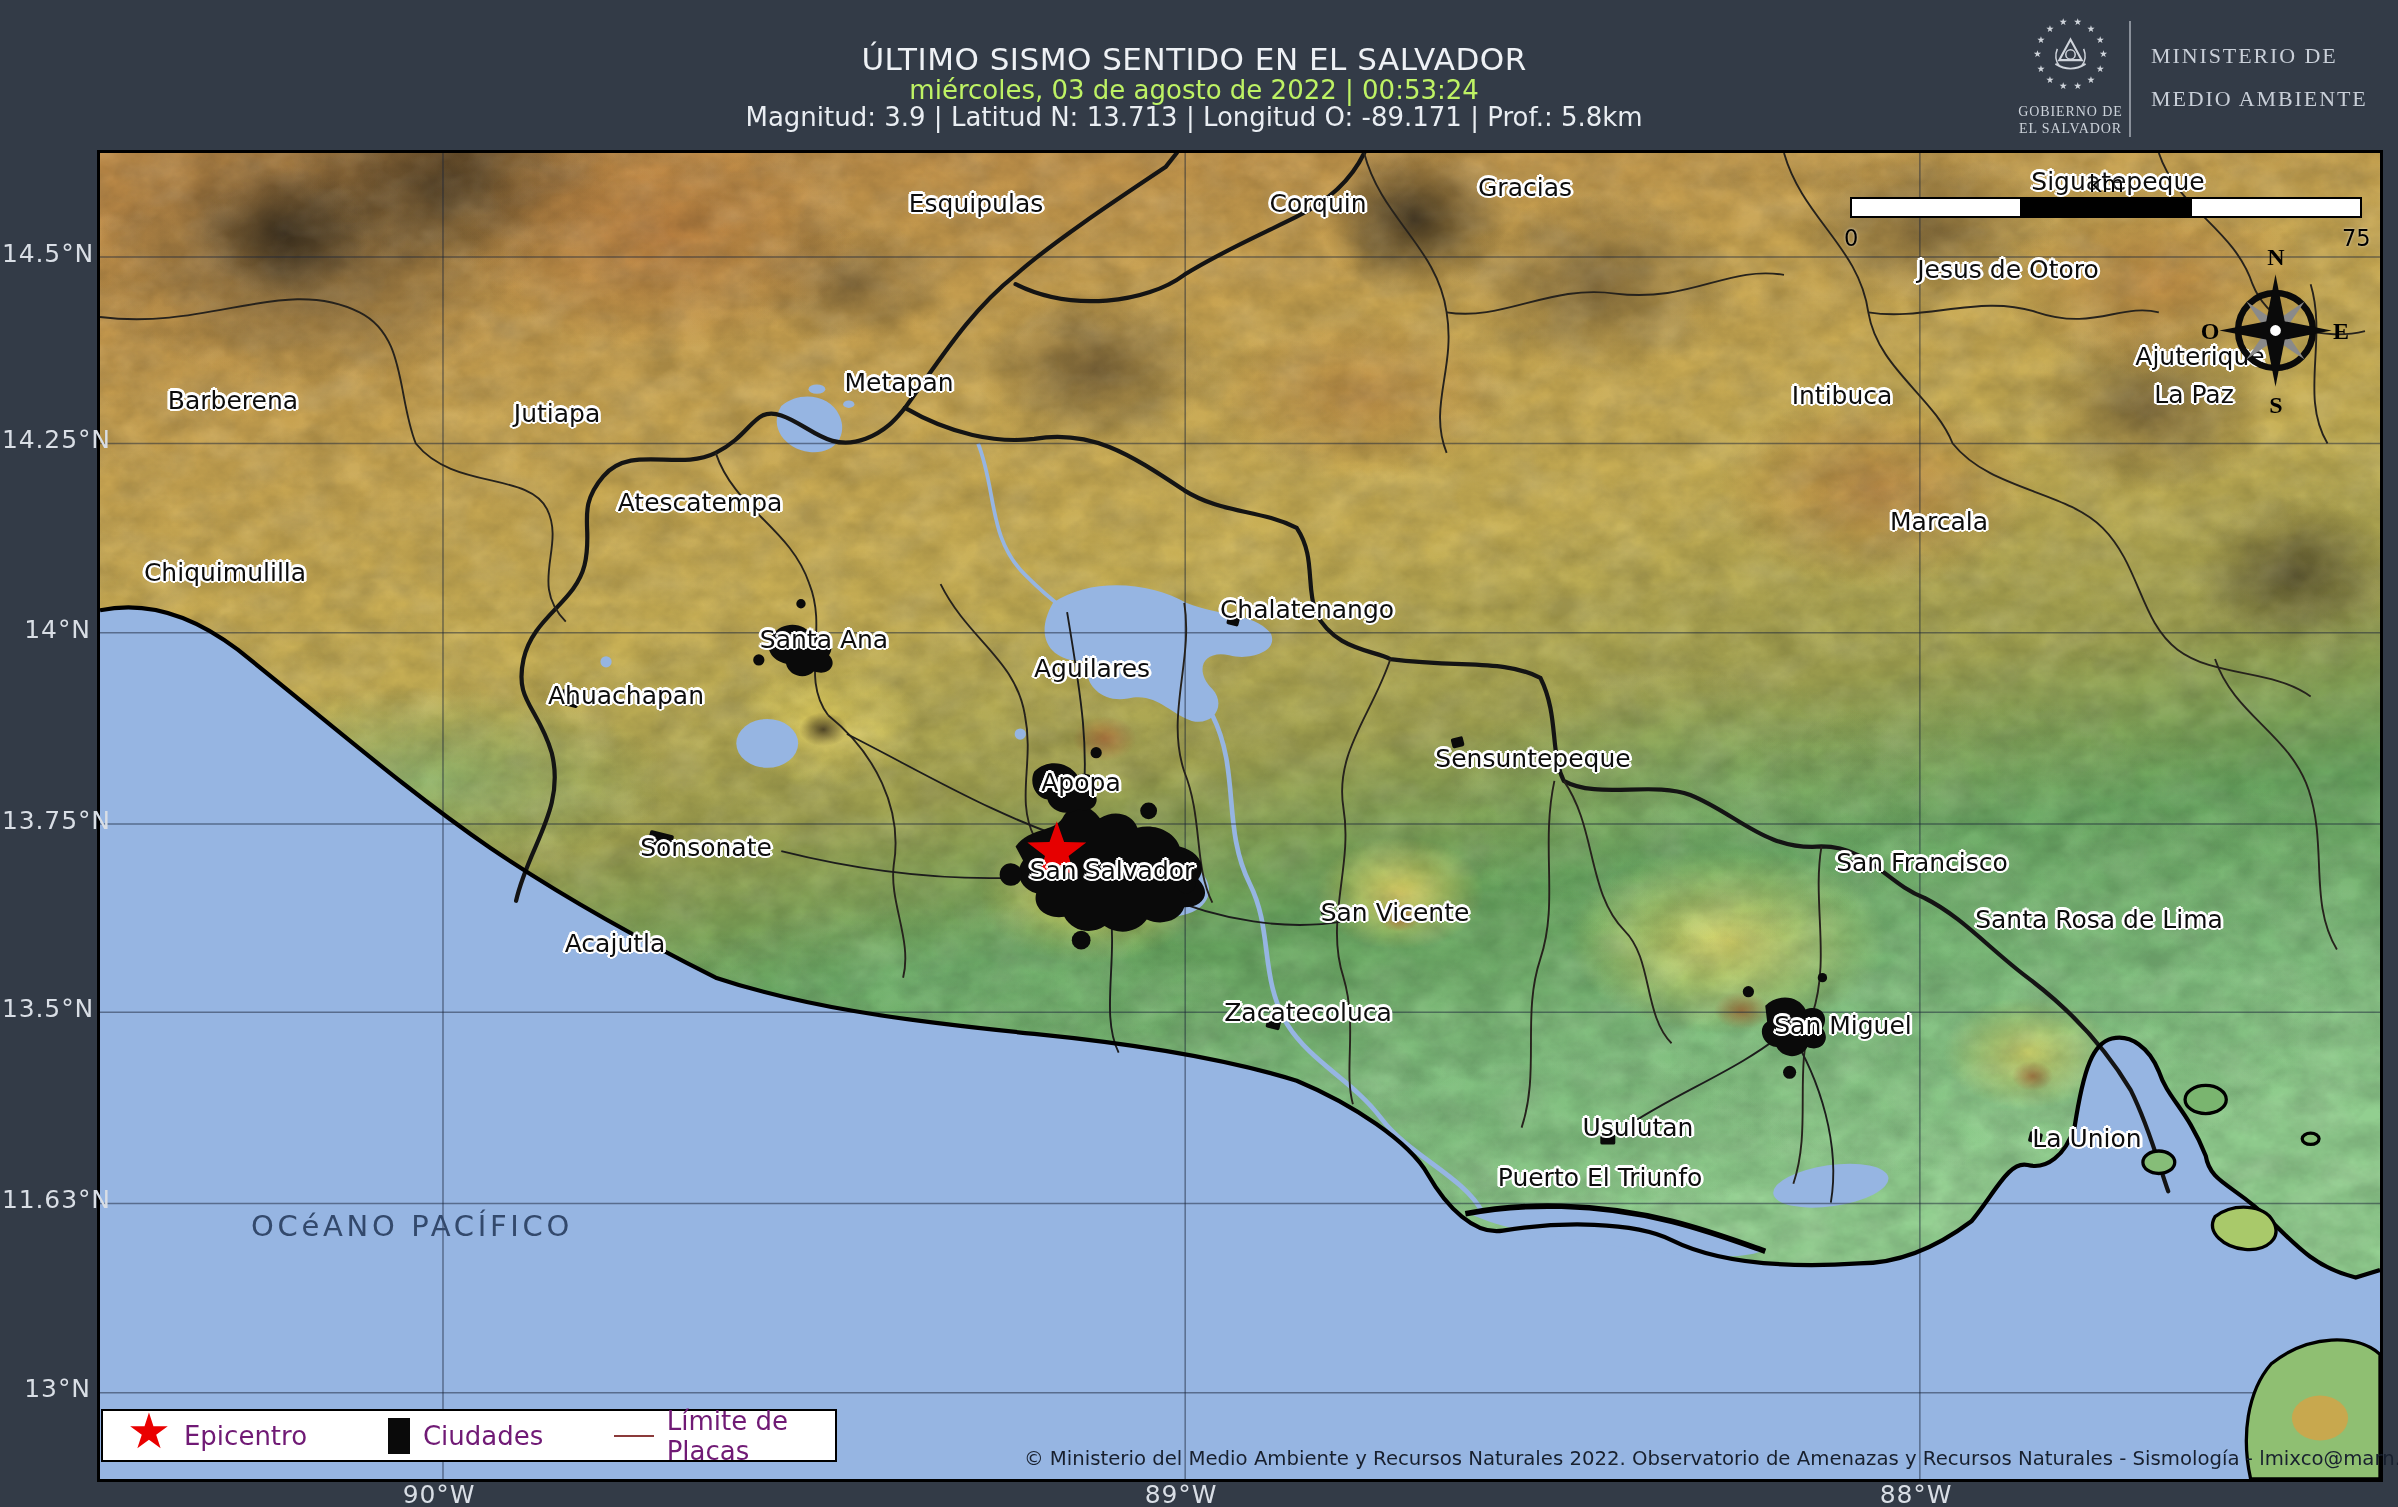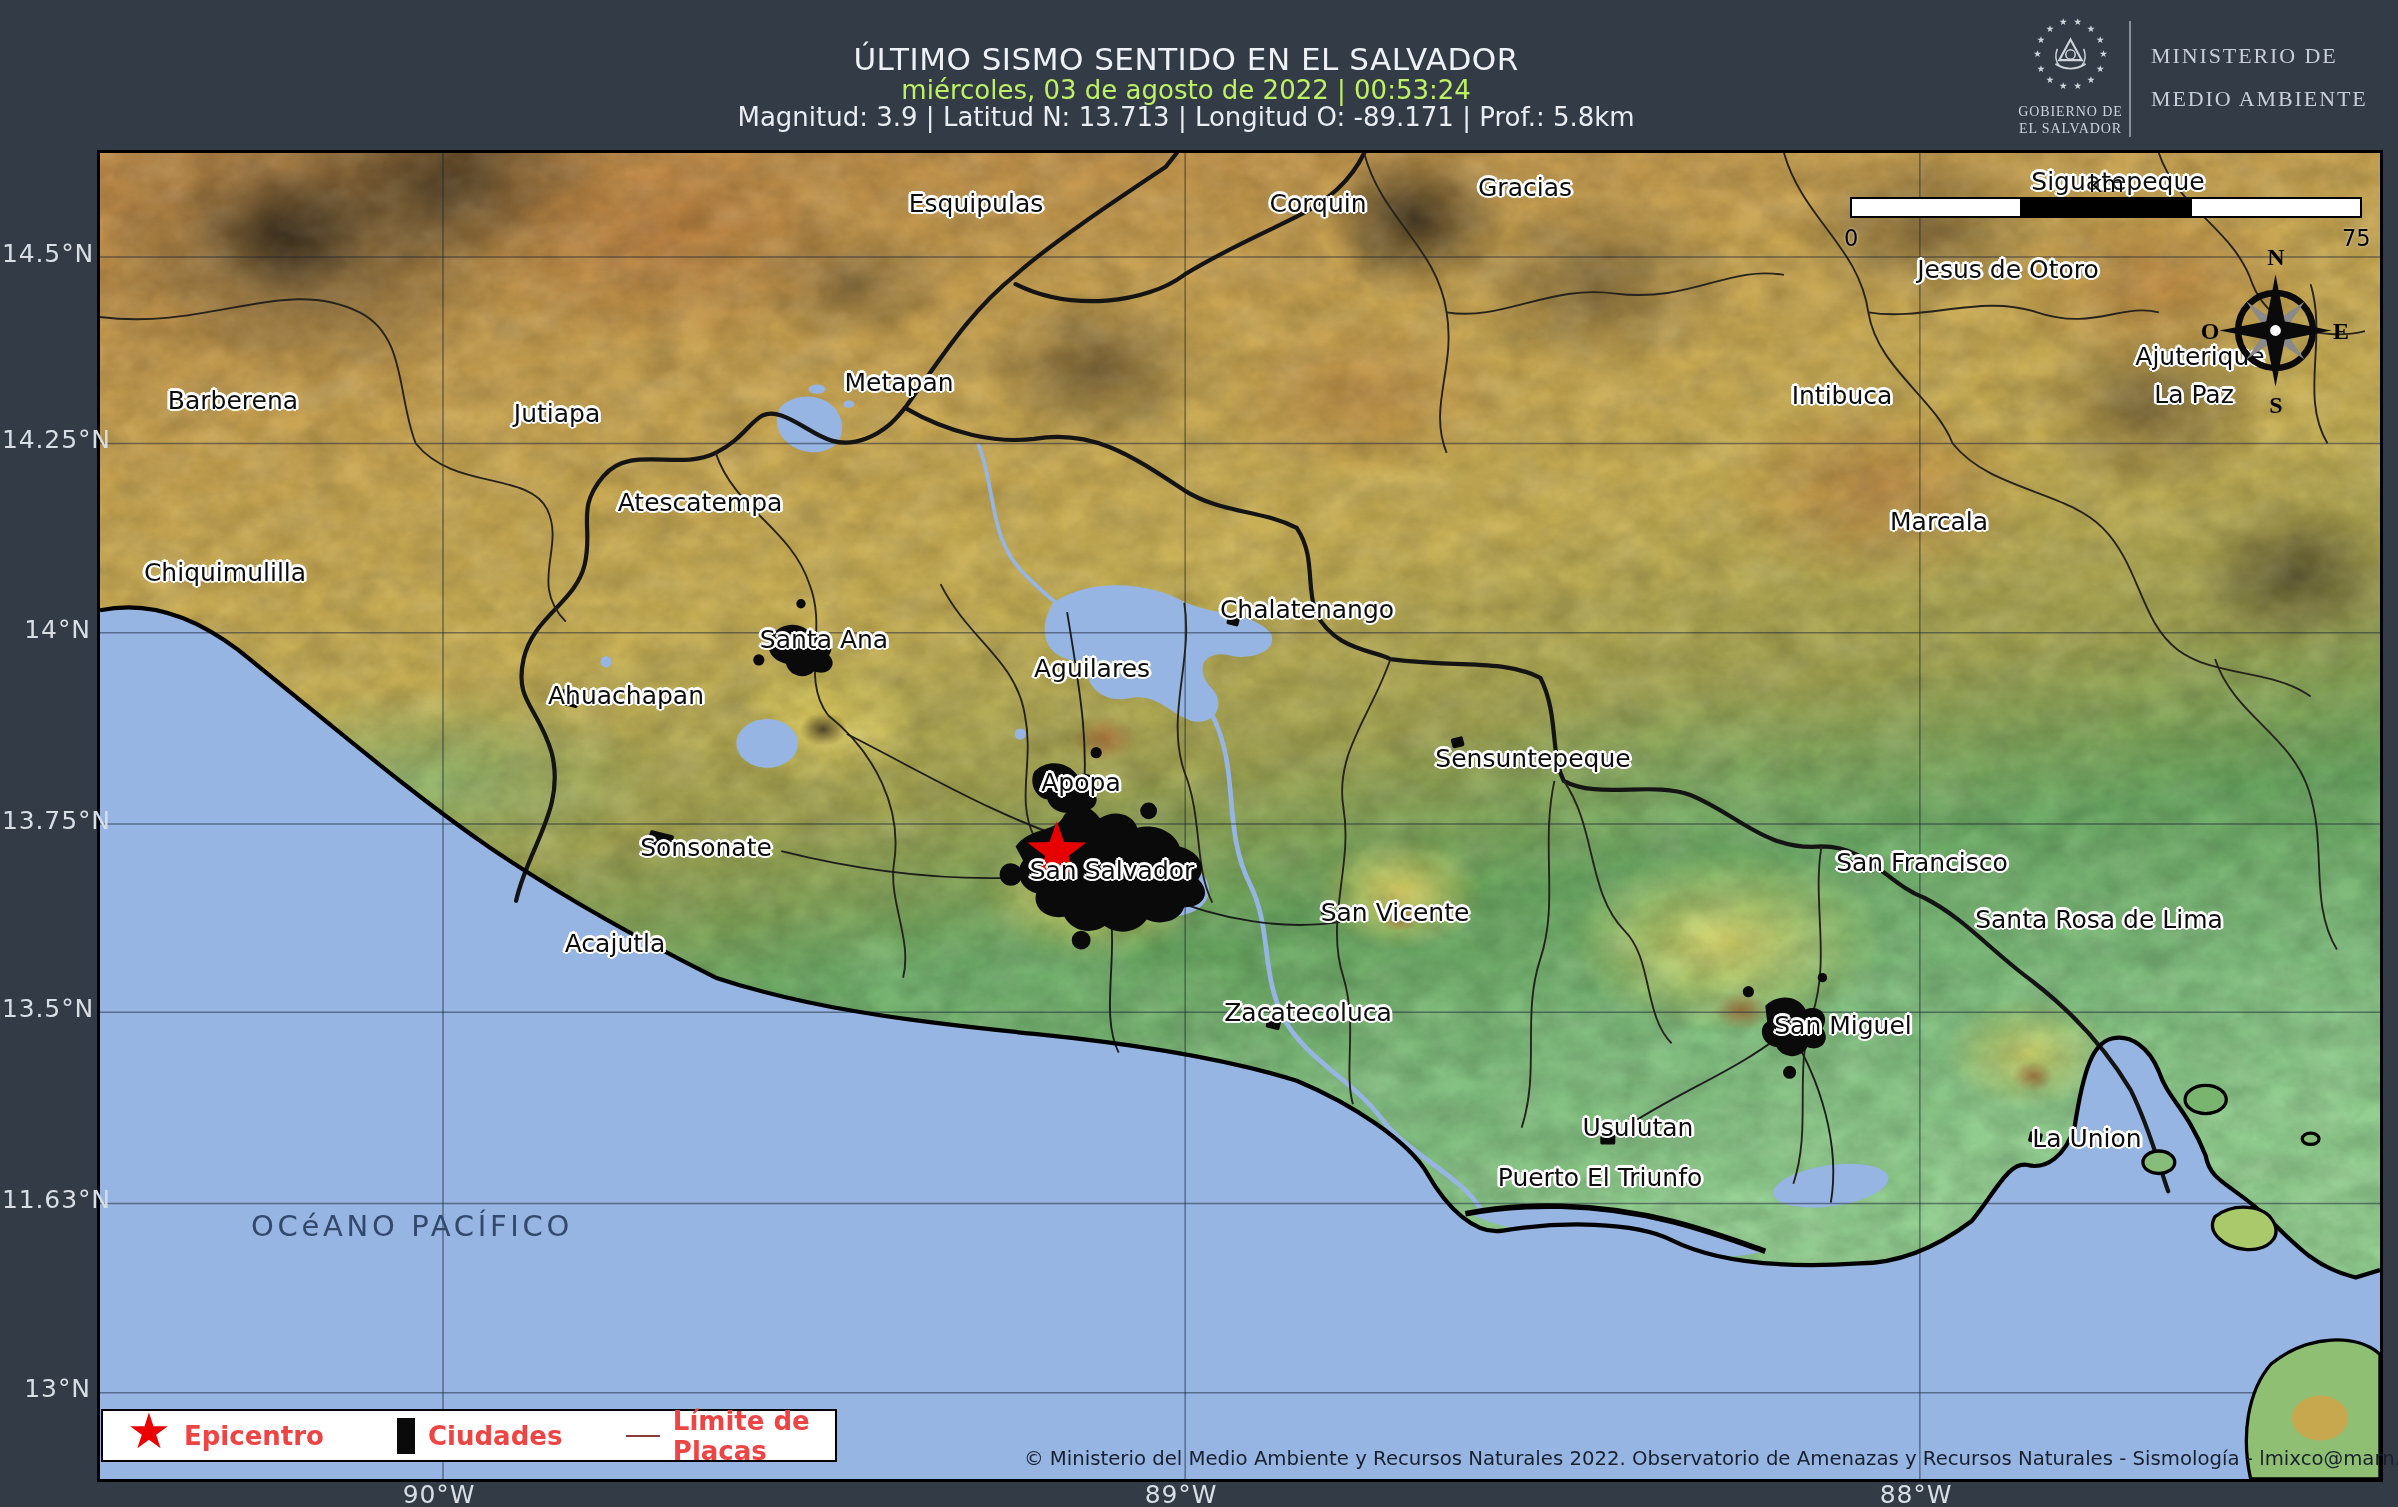--- a/index.html
+++ b/index.html
@@ -1,19 +1,19 @@
 <!DOCTYPE html>
 <html style="font-size:15px"><head>
 <meta charset="utf-8">
 <style>
   html,body{margin:0;padding:0;background:#333b47;}
   #canvas{position:relative;width:2399px;height:1507px;background:#333b47;overflow:hidden;
           font-family:"DejaVu Sans",sans-serif;}
   
-  .hdr{position:absolute;left:4px;width:2323px;text-align:center;color:#eef1f5;pointer-events:none;}
+  .hdr{position:absolute;left:12px;width:2323px;text-align:center;color:#eef1f5;pointer-events:none;}
   #hdr-title{top:41px;font-size:31px;font-weight:500;letter-spacing:0.5px;}
   #hdr-date{top:75px;font-size:26px;font-weight:400;color:#bef264;}
   #hdr-info{top:102px;font-size:26px;font-weight:400;color:#e9edf2;}
   .hdr span{position:relative;left:20.6px;} 
   
   #logo{position:absolute;top:13px;left:2014px;width:375px;height:131px;color:#ccd2da;}
   #emblem{position:absolute;left:17px;top:1.9px;width:79px;height:79px;}
   #gob{position:absolute;left:-28px;top:90px;width:169px;text-align:center;
        font-family:"Liberation Serif",serif;font-size:14px;letter-spacing:0.9px;line-height:17px;}
   #logo-divider{position:absolute;left:115px;top:7.5px;width:1.9px;height:116px;background:#8a909a;}
@@ -36,21 +36,21 @@
   #scalebar .mid{position:absolute;left:33%;top:0;width:34%;height:100%;background:#000;}
   #scale-0{position:absolute;left:1844px;top:225px;font-size:22.5px;color:#000;text-shadow:0 0 2.8px #ffffffaa;}
   #scale-75{position:absolute;left:2342px;top:225px;font-size:22.5px;color:#000;text-shadow:0 0 2.8px #ffffffaa;}
   #scale-km{position:absolute;left:2089px;top:171px;font-size:22.5px;color:#000;text-shadow:0 0 2.8px #ffffffaa;}
   
   #compass{position:absolute;left:2210px;top:265px;width:131px;height:131px;}
   .cmp-letter{position:absolute;font-family:"Liberation Serif",serif;font-weight:bold;font-size:24px;color:#000;transform:translate(-50%,-50%);}
   
   #legend{position:absolute;left:101px;top:1409px;width:684px;height:49px;background:#fff;border:2.8px solid #000;
           display:flex;align-items:center;box-sizing:content-box;padding:0 24px;gap:13px;}
-  #legend .lab{font-size:26px;color:#ef4444;font-weight:bold;}
+  #legend .lab{font-size:26px;color:#701a75;}
   #legend .star{color:#ea0000;font-size:49px;line-height:37px;margin-top:-7.5px;}
   #legend .sq{width:32px;height:36px;background:#0a0a0a;}
   #legend .pl{width:58px;height:0;border-top:2.8px solid #8b3a3a;}
   .gap1{width:81px;} .gap2{width:66px;}
 </style>
 </head>
 <body>
 
 <div id="canvas">
 

